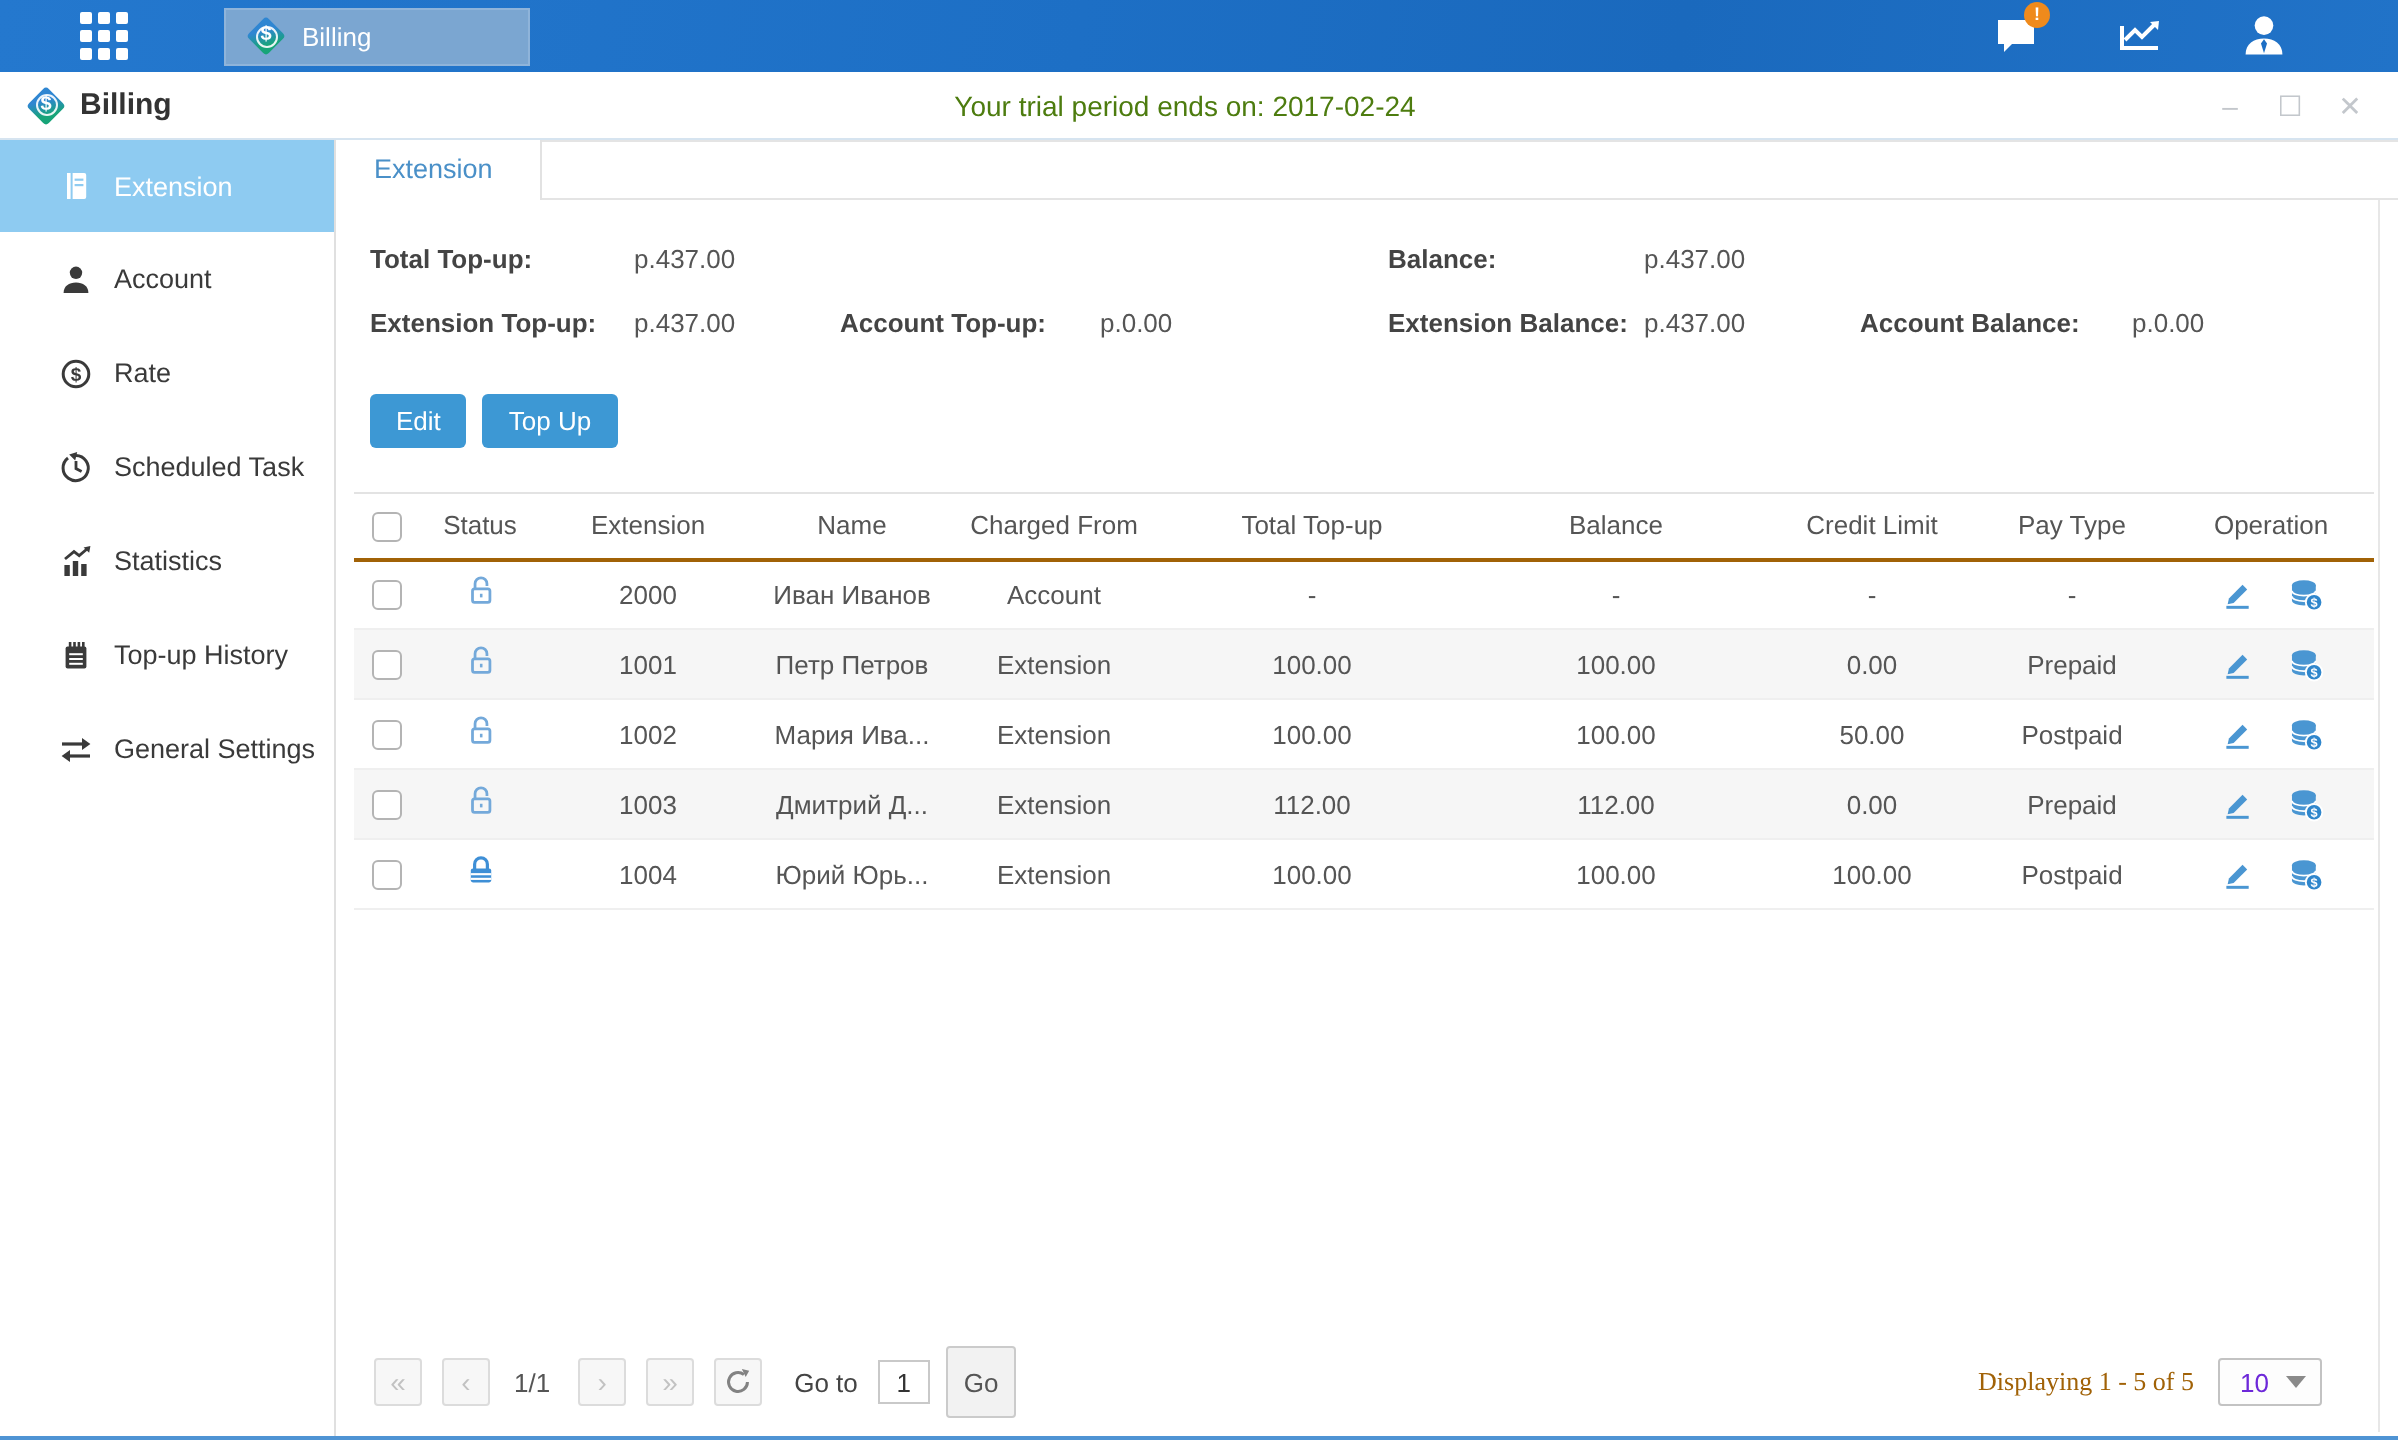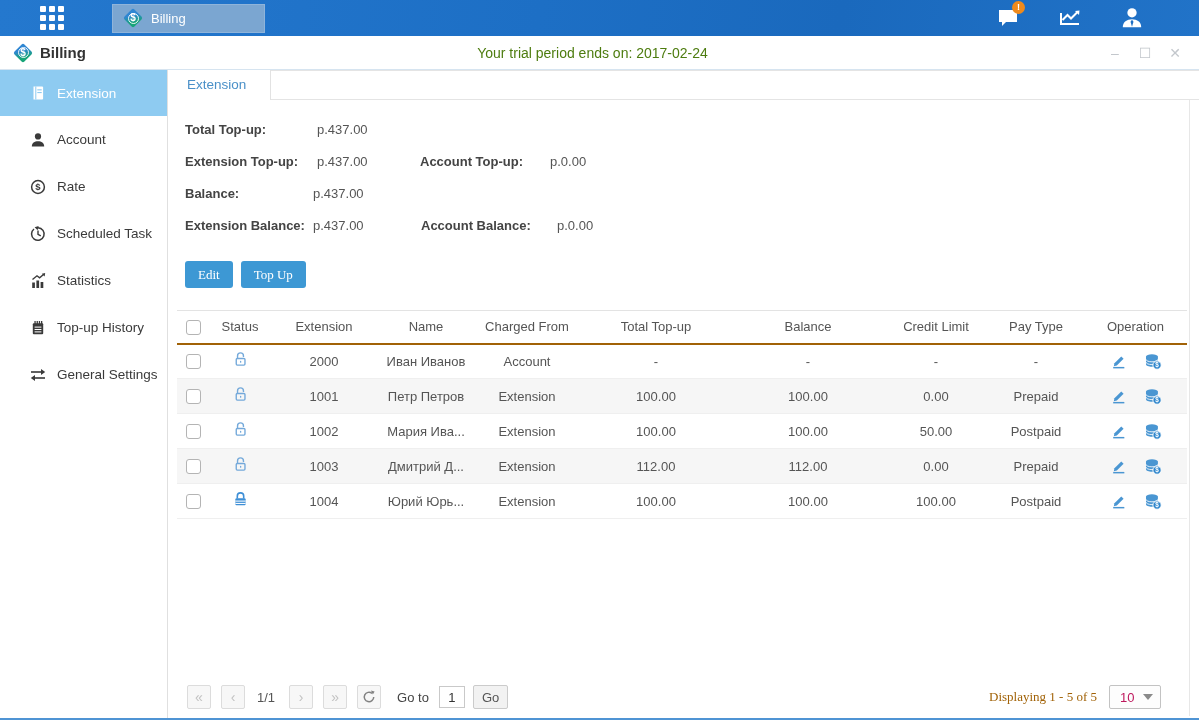--- a/index.html
+++ b/index.html
@@ -46,58 +46,58 @@
   .main { flex:1; position:relative; background:#fff; }
   .main::after { content:""; position:absolute; top:30px; bottom:2px; right:9px; width:1px; background:#e7e7e7; }
 
   
   .tabstrip { display:flex; height:30px; }
   .tab { background:#fff; padding:0 24px 0 19px; line-height:29px; font-size:13.5px; color:#4a90c8;
          border-right:1px solid #e2e2e2; cursor:pointer; }
   .tab-filler { flex:1; border-top:1px solid #e4e4e4; border-bottom:1px solid #e4e4e4; }
 
   
-  .summary { display:flex; margin:21px 0 0 17px; font-size:13px; color:#555;flex-direction:column; }
+  .summary { display:flex; margin:21px 0 0 17px; font-size:13px; color:#555; }
   .sum-col { }
   .sum-left { width:509px; flex:0 0 auto; }
   .sum-row { display:flex; margin-bottom:16px; height:16px; align-items:center; }
   .slabel { font-weight:bold; color:#444; }
   .w132{width:132px;flex:0 0 auto;} .w103{width:103px;flex:0 0 auto;} .w130{width:130px;flex:0 0 auto;}
   .w128{width:128px;flex:0 0 auto;} .w108{width:108px;flex:0 0 auto;} .w136{width:136px;flex:0 0 auto;}
 
   
   .actions { margin:12px 0 0 17px; display:flex; gap:8px; }
   .btn { background:#3d98d4; border:none; color:#fff; font-size:13px; height:27px; padding:0 13px;
-         border-radius:3px; cursor:pointer; font-family:Liberation Serif, serif; }
+         border-radius:3px; cursor:pointer; font-family:Liberation Sans, sans-serif; }
 
   
   table.grid { border-collapse:collapse; table-layout:fixed; width:1010px; margin:22px 0 0 9px; font-size:13px; color:#555; }
   table.grid th { font-weight:normal; color:#555; height:33px; border-top:1px solid #e3e3e3; border-bottom:2px solid #a16207;
                   text-align:center; overflow:hidden; white-space:nowrap; }
   table.grid td { height:35px; text-align:center; border-bottom:1px solid #efefef; overflow:hidden; white-space:nowrap; }
   table.grid tbody tr:nth-child(even) { background:#f6f6f6; }
   .cb { display:inline-block; width:15px; height:15px; border:1px solid #b4b4b4; border-radius:3px; background:#fff;
         vertical-align:middle; cursor:pointer; }
   .ops { display:flex; justify-content:center; align-items:center; gap:17px; }
   .opic { cursor:pointer; display:inline-flex; }
 
   
   .pagerbar { position:absolute; left:19px; right:38px; bottom:9px; display:flex; align-items:center; }
   .pbtn { width:24px; height:24px; border:1px solid #dcdcdc; background:#f7f7f7; border-radius:2px; color:#c2c2c2;
           font-size:14px; line-height:22px; text-align:center; cursor:pointer; margin-right:10px; font-family:inherit; }
   .page-ind { font-size:13px; color:#555; margin:0 14px 0 2px; }
   .goto-lbl { font-size:13px; color:#444; margin:0 10px 0 6px; }
   .goto-in { width:26px; height:22px; border:1px solid #c9c9c9; text-align:center; font-size:13px; color:#333;
              font-family:inherit; margin-right:8px; }
-  .go-btn { height:24px; padding:0 8px; background:#f2f2f2; border:1px solid #cbcbcb; border-radius:2px;
+  .go-btn { height:36px; padding:0 8px; background:#f2f2f2; border:1px solid #cbcbcb; border-radius:2px;
             font-size:13px; color:#555; cursor:pointer; font-family:inherit; }
   .pag-right { margin-left:auto; display:flex; align-items:center; gap:12px; }
   .disp { font-size:13px; color:#a16207;font-family:Liberation Serif, serif; }
   .psel { width:52px; height:24px; border:1px solid #c3c3c3; border-radius:2px; background:#fdfdfd;
-          display:flex; align-items:center; padding:0 7px 0 10px; font-size:13px; color:#be185d; cursor:pointer; }
+          display:flex; align-items:center; padding:0 7px 0 10px; font-size:13px; color:#6d28d9; cursor:pointer; }
   .caret { margin-left:auto; width:0; height:0; border-left:5px solid transparent; border-right:5px solid transparent;
            border-top:6px solid #8a8a8a; }
 </style>
 </head>
 <body>
 
 <div class="window">
 
   <div class="topbar">
     <div class="grid-btn">

